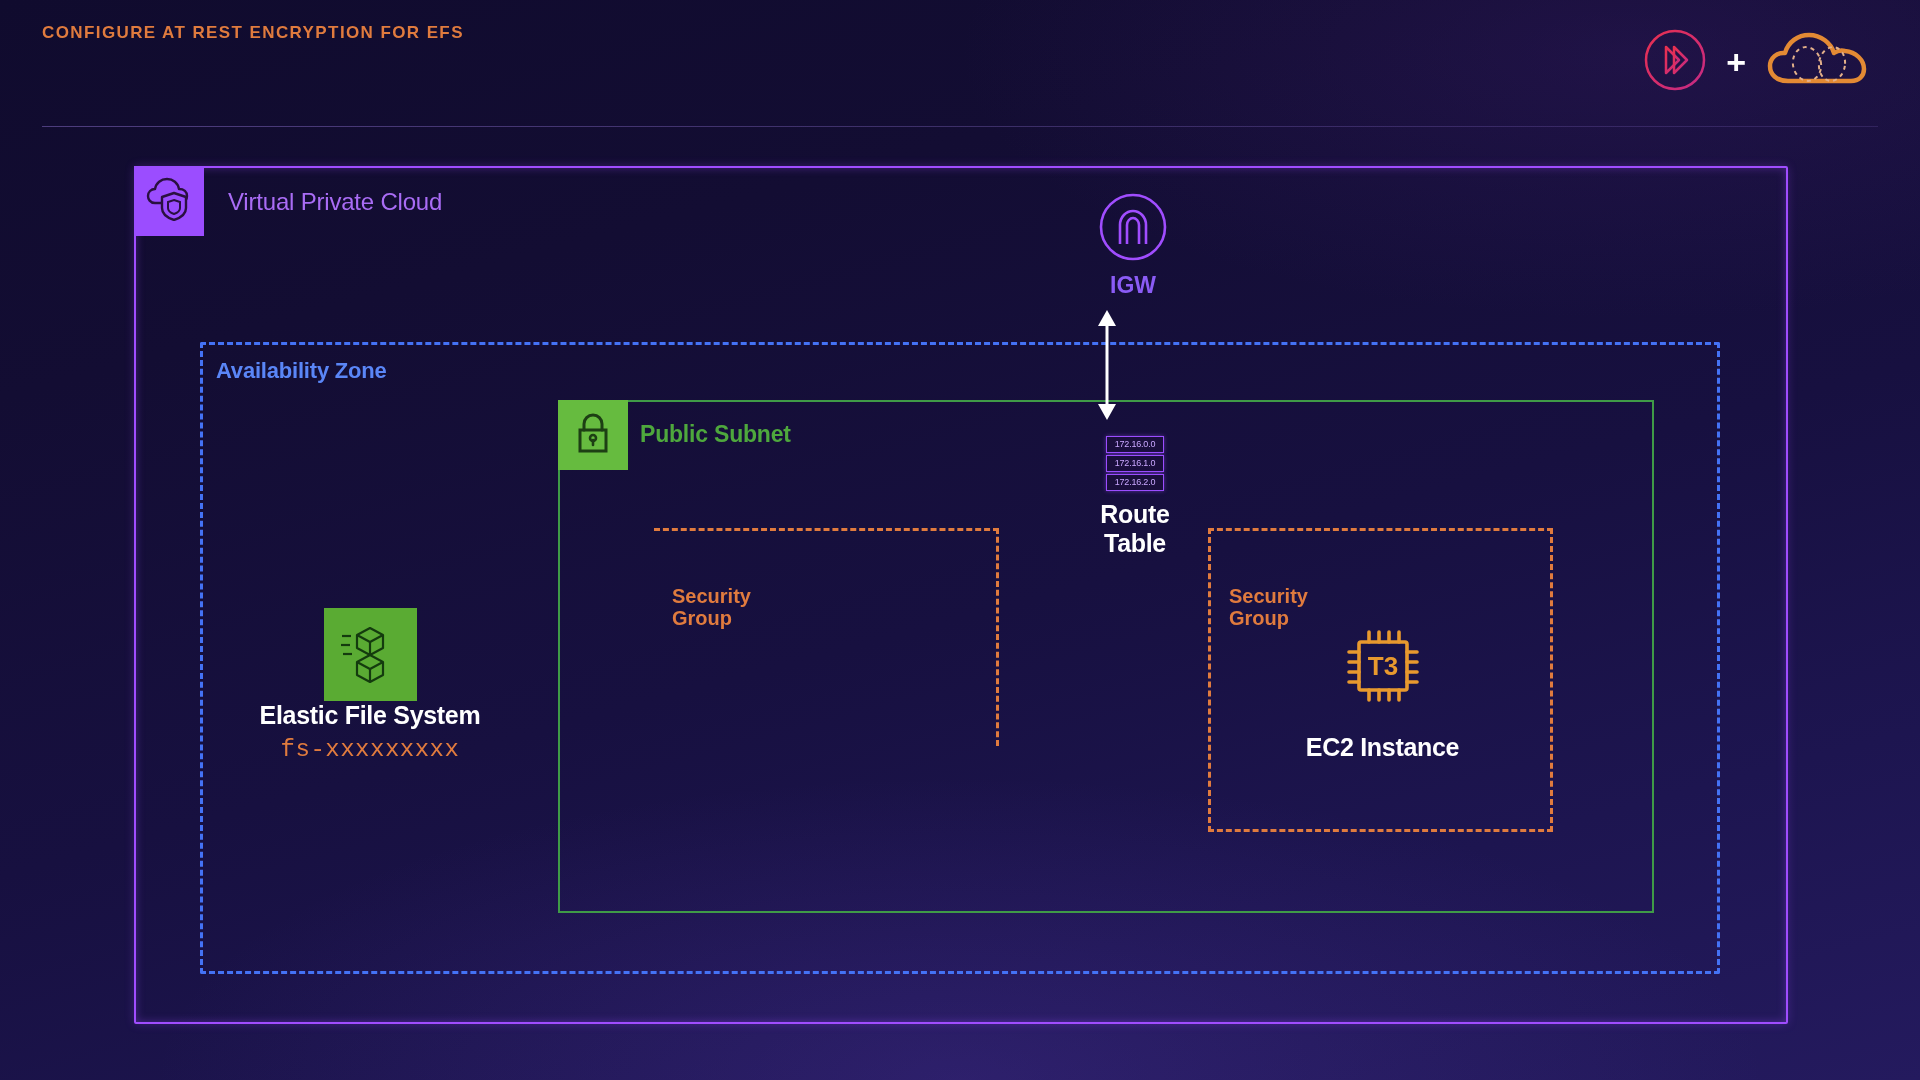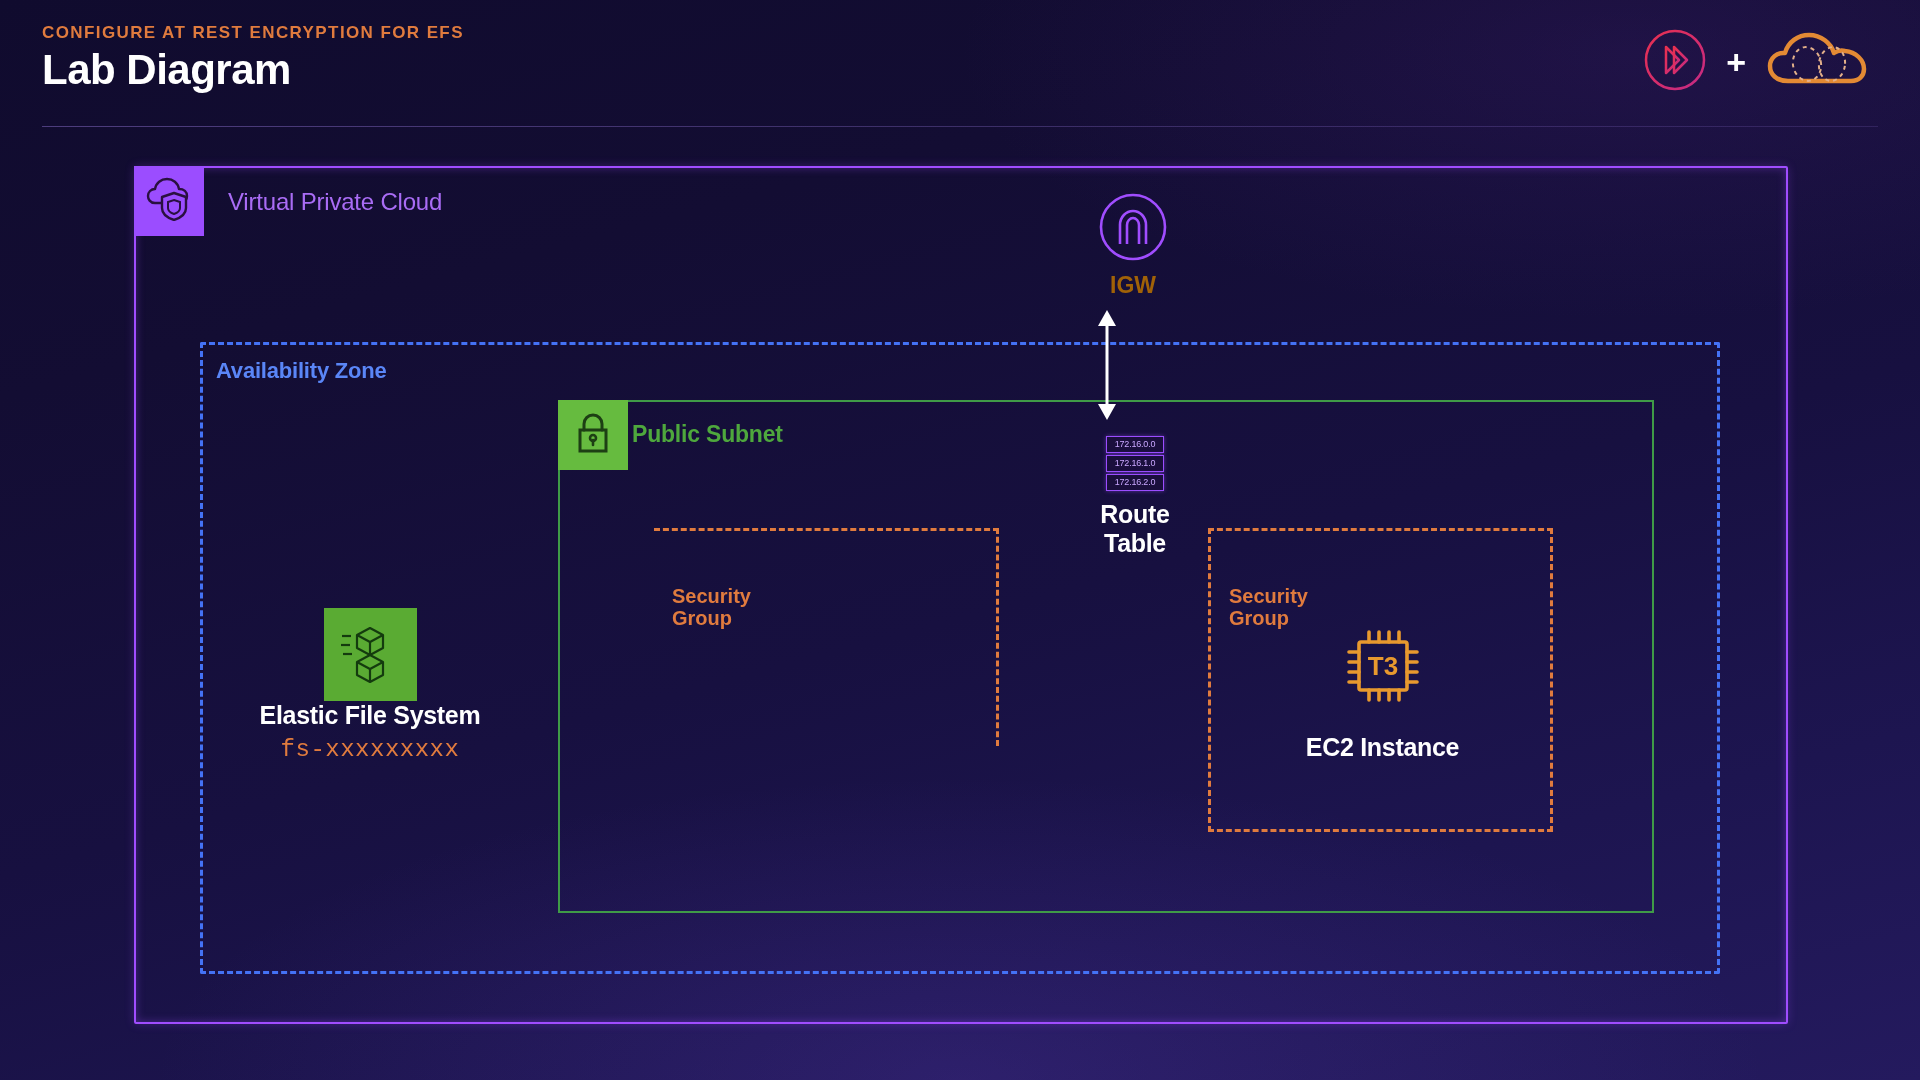--- a/index.html
+++ b/index.html
@@ -65,21 +65,21 @@
   
   .subnet-box{
     position:absolute; left:558px; top:400px; width:1096px; height:513px;
     border:2px solid #3f9b47;
   }
   .subnet-tag{
     position:absolute; left:-2px; top:-2px; width:70px; height:70px;
     background:#66bb3f; display:flex; align-items:center; justify-content:center;
   }
   .subnet-label{
-    position:absolute; left:72px; top:19px;
+    position:absolute; left:80px; top:19px;
     font-size:23px; font-weight:bold; color:#4ea83d; letter-spacing:-0.2px;
   }
 
   
   .sg-left{
     position:absolute; left:654px; top:528px; width:345px; height:218px;
     border-top:3px dashed #e07b3e; border-right:3px dashed #e07b3e;
     border-left:none; border-bottom:none;
   }
   .sg-right{
@@ -87,21 +87,21 @@
     border:3px dashed #e07b3e;
   }
   .sg-label{
     position:absolute; font-size:20px; font-weight:bold; color:#e07b3e; line-height:1.12;margin-top:36px;
   }
   .sg-left .sg-label{ left:18px; top:18px; }
   .sg-right .sg-label{ left:18px; top:18px; }
 
   
   .igw{ position:absolute; left:1068px; top:192px; width:130px; text-align:center; }
-  .igw-caption{ margin-top:6px; font-size:23px; font-weight:bold; color:#a16207;text-align:center; }
+  .igw-caption{ margin-top:6px; font-size:23px; font-weight:bold; color:#8b5cf6;text-align:center; }
 
   
   .arrow-conn{ position:absolute; left:1092px; top:310px; width:30px; height:110px; }
 
   
   .route-table{ position:absolute; left:1070px; top:436px; width:130px; text-align:center; }
   .route-row{
     width:58px; height:17px; margin:0 auto 2px auto;
     border:1.5px solid #9b4dff; background:#1a0f3d;
     font-size:9px; color:#c9a7ff; line-height:14px; text-align:center;
@@ -126,21 +126,20 @@
   .ec2{ position:absolute; left:1300px; top:621px; width:165px; text-align:center; }
   .ec2-caption{ margin-top:18px; font-size:25px; font-weight:bold; color:#ffffff; letter-spacing:-0.3px; white-space:nowrap; }
 </style>
 </head>
 <body>
 
 <div class="bg-glow"></div>
 
 <div class="header">
   <div class="kicker">CONFIGURE AT REST ENCRYPTION FOR EFS</div>
-  <div class="page-title">Lab Diagram</div>
   <div class="header-divider"></div>
 
   <div class="logos">
 
     <span>
       <svg width="66" height="66" viewBox="0 0 66 66">
         <defs>
           <linearGradient id="pgrad" x1="0" y1="0" x2="1" y2="1">
             <stop offset="0%" stop-color="#e8304f"></stop>
             <stop offset="100%" stop-color="#c42a86"></stop>

